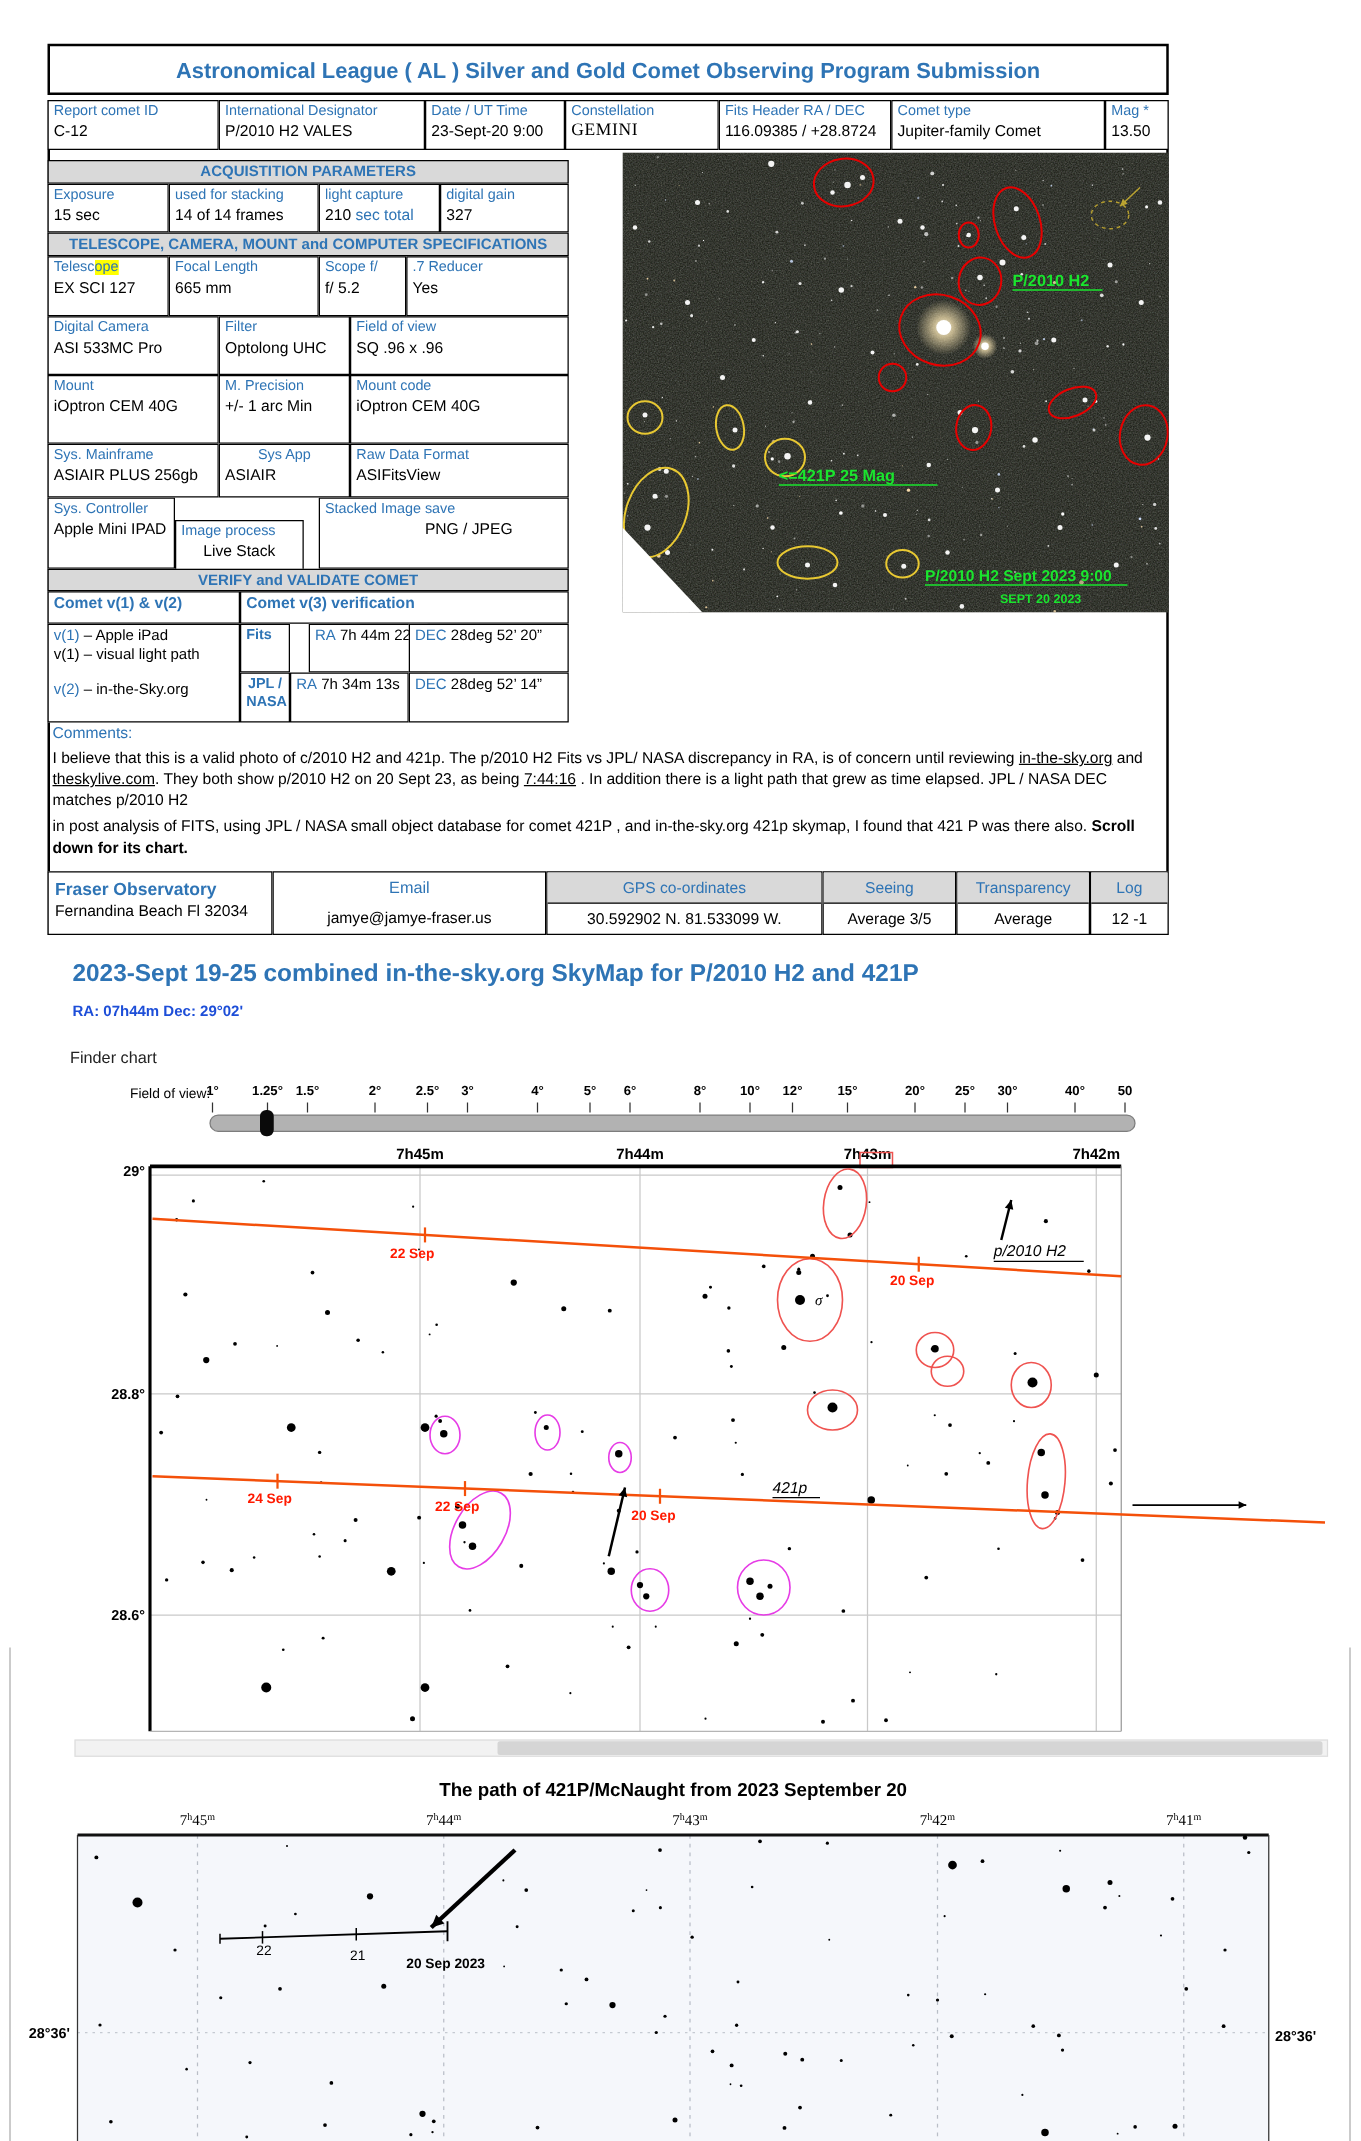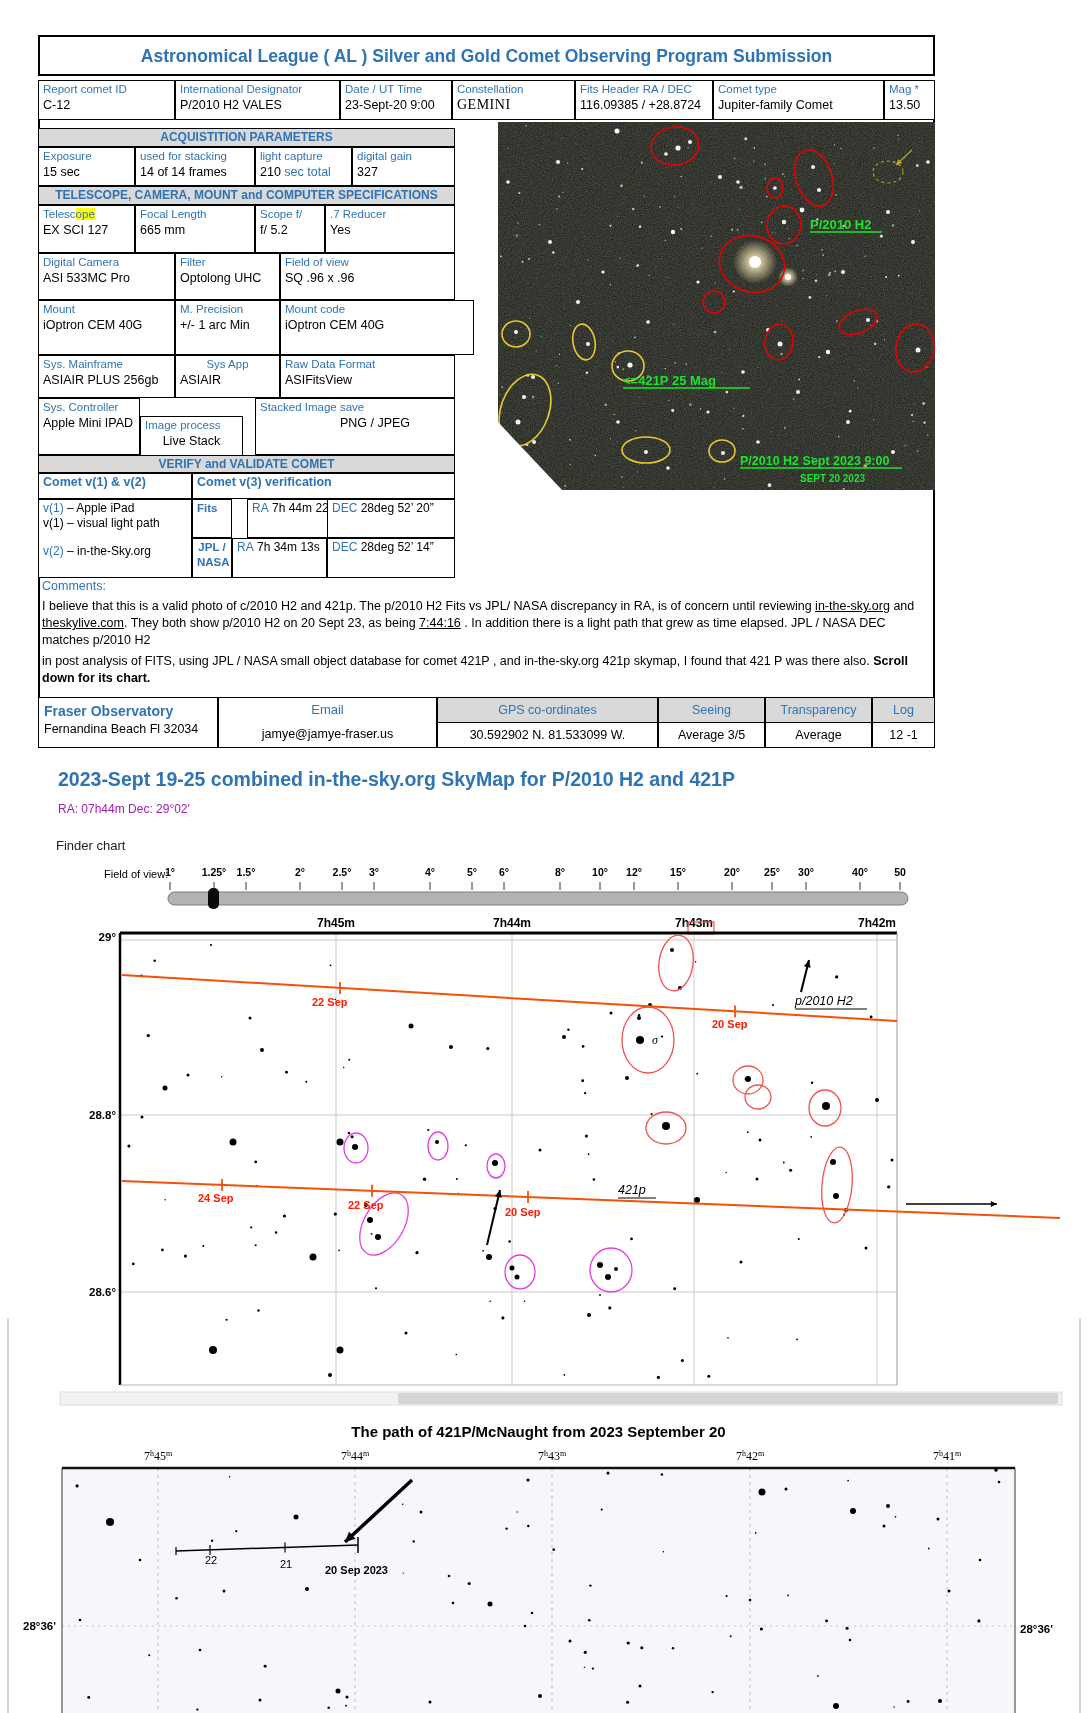--- a/index.html
+++ b/index.html
@@ -20,21 +20,21 @@
   .b{font-weight:bold}
   .u{text-decoration:underline}
   .small{font-size:12px;line-height:15px}
   .comments{font-size:12.5px;line-height:17px;color:#000}
   .comments .clabel{color:#2e74b5;font-size:12.5px}
   .fcol{border:1px solid #000;background:#fff}
   .fhead{background:#d9d9d9;color:#2e74b5;font-size:12.5px;text-align:center;
          height:24px;line-height:24px;border-bottom:1px solid #000}
   .fval{font-size:12.5px;text-align:center;height:25px;line-height:25px;color:#000}
   .heading{color:#2e74b5;font-weight:bold;font-size:19.5px;white-space:nowrap}
-  .radec{font-weight:normal;font-size:12px;color:#a21caf}
+  .radec{font-weight:bold;font-size:12px;color:#1d4ed8}
   .finder{font-size:13px;color:#222}
   .photo{left:498px;top:122px;width:437px;height:368px}
   svg{display:block}
   .overlay{left:0;top:0;width:1089px;height:1713px;pointer-events:none}
 </style>
 </head>
 <body>
 
 <div class="abs doc-title">Astronomical League ( AL )  Silver and Gold Comet Observing Program Submission</div>
 <div class="abs doc-outline"></div>
@@ -118,21 +118,21 @@
 </div>
 
 <div class="abs cell" style="left:38px;top:300px;width:137px;height:55px">
   <span class="lb">Mount</span>
   <span class="vl">iOptron CEM 40G</span>
 </div>
 <div class="abs cell" style="left:175px;top:300px;width:105px;height:55px">
   <span class="lb">M. Precision</span>
   <span class="vl">+/- 1 arc Min</span>
 </div>
-<div class="abs cell" style="left:280px;top:300px;width:194px;height:55px">
+<div class="abs cell" style="left:280px;top:300px;width:175px;height:55px">
   <span class="lb">Mount code</span>
   <span class="vl">iOptron CEM 40G</span>
 </div>
 
 <div class="abs cell" style="left:38px;top:355px;width:137px;height:43px">
   <span class="lb">Sys.  Mainframe</span>
   <span class="vl">ASIAIR PLUS 256gb</span>
 </div>
 <div class="abs cell" style="left:175px;top:355px;width:105px;height:43px;text-align:center">
   <span class="lb">Sys App</span>

